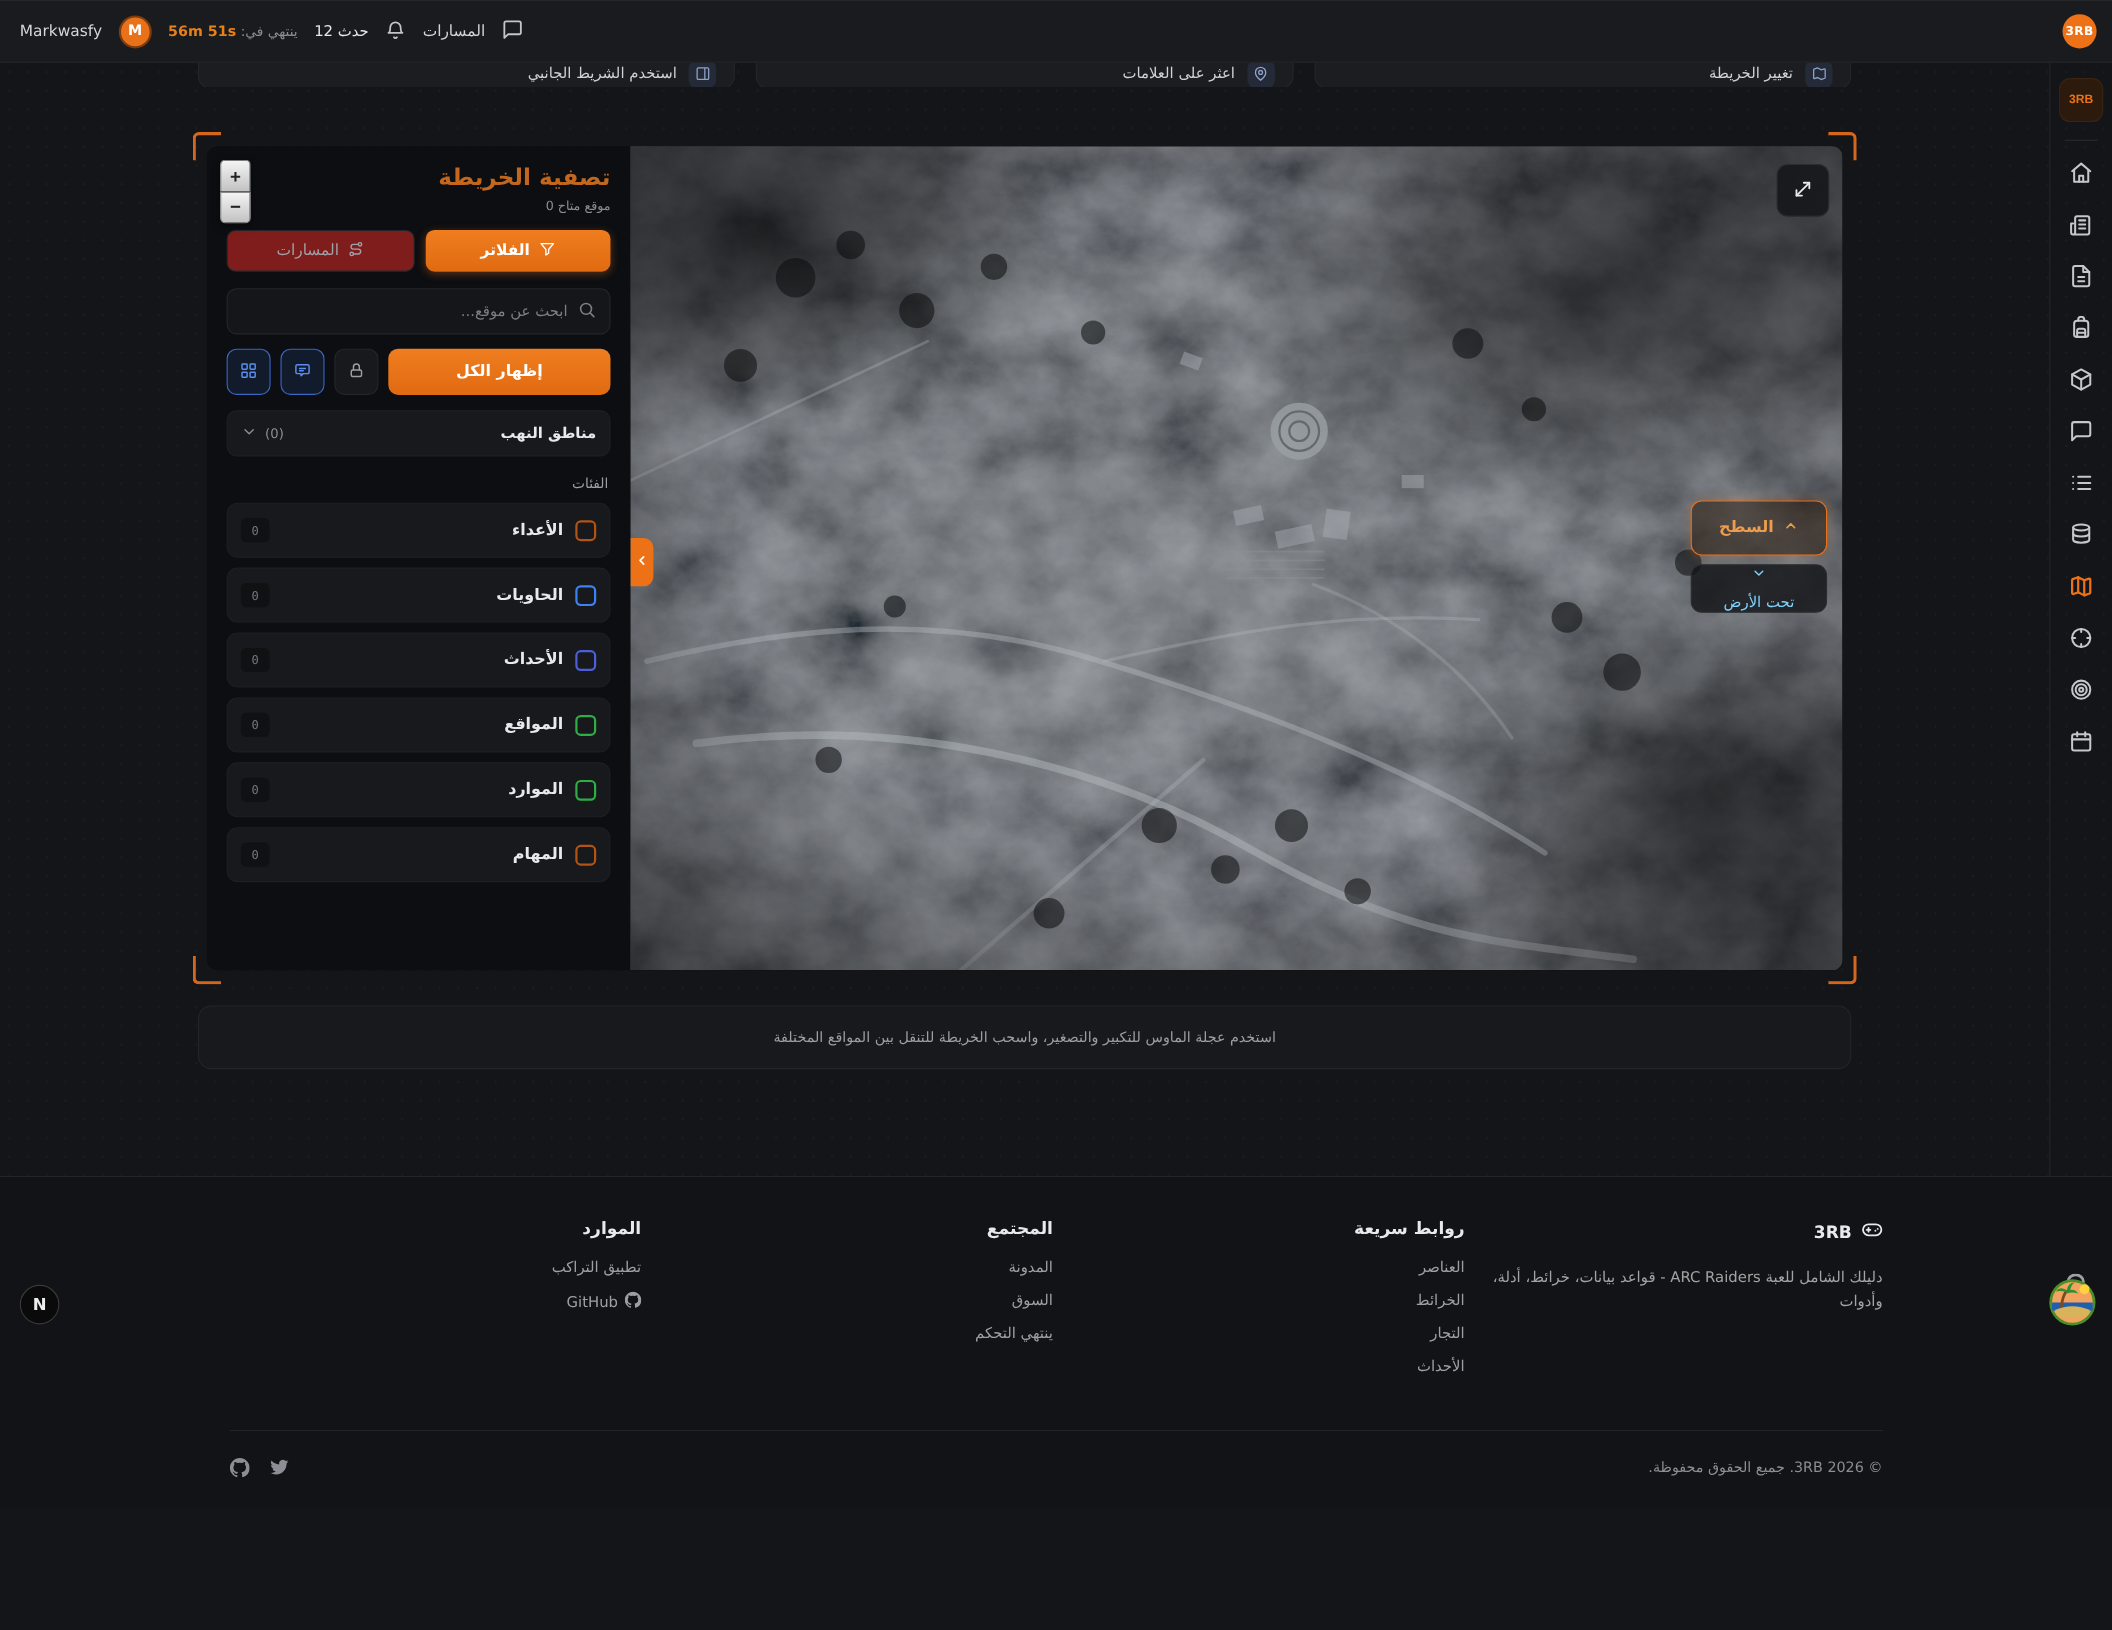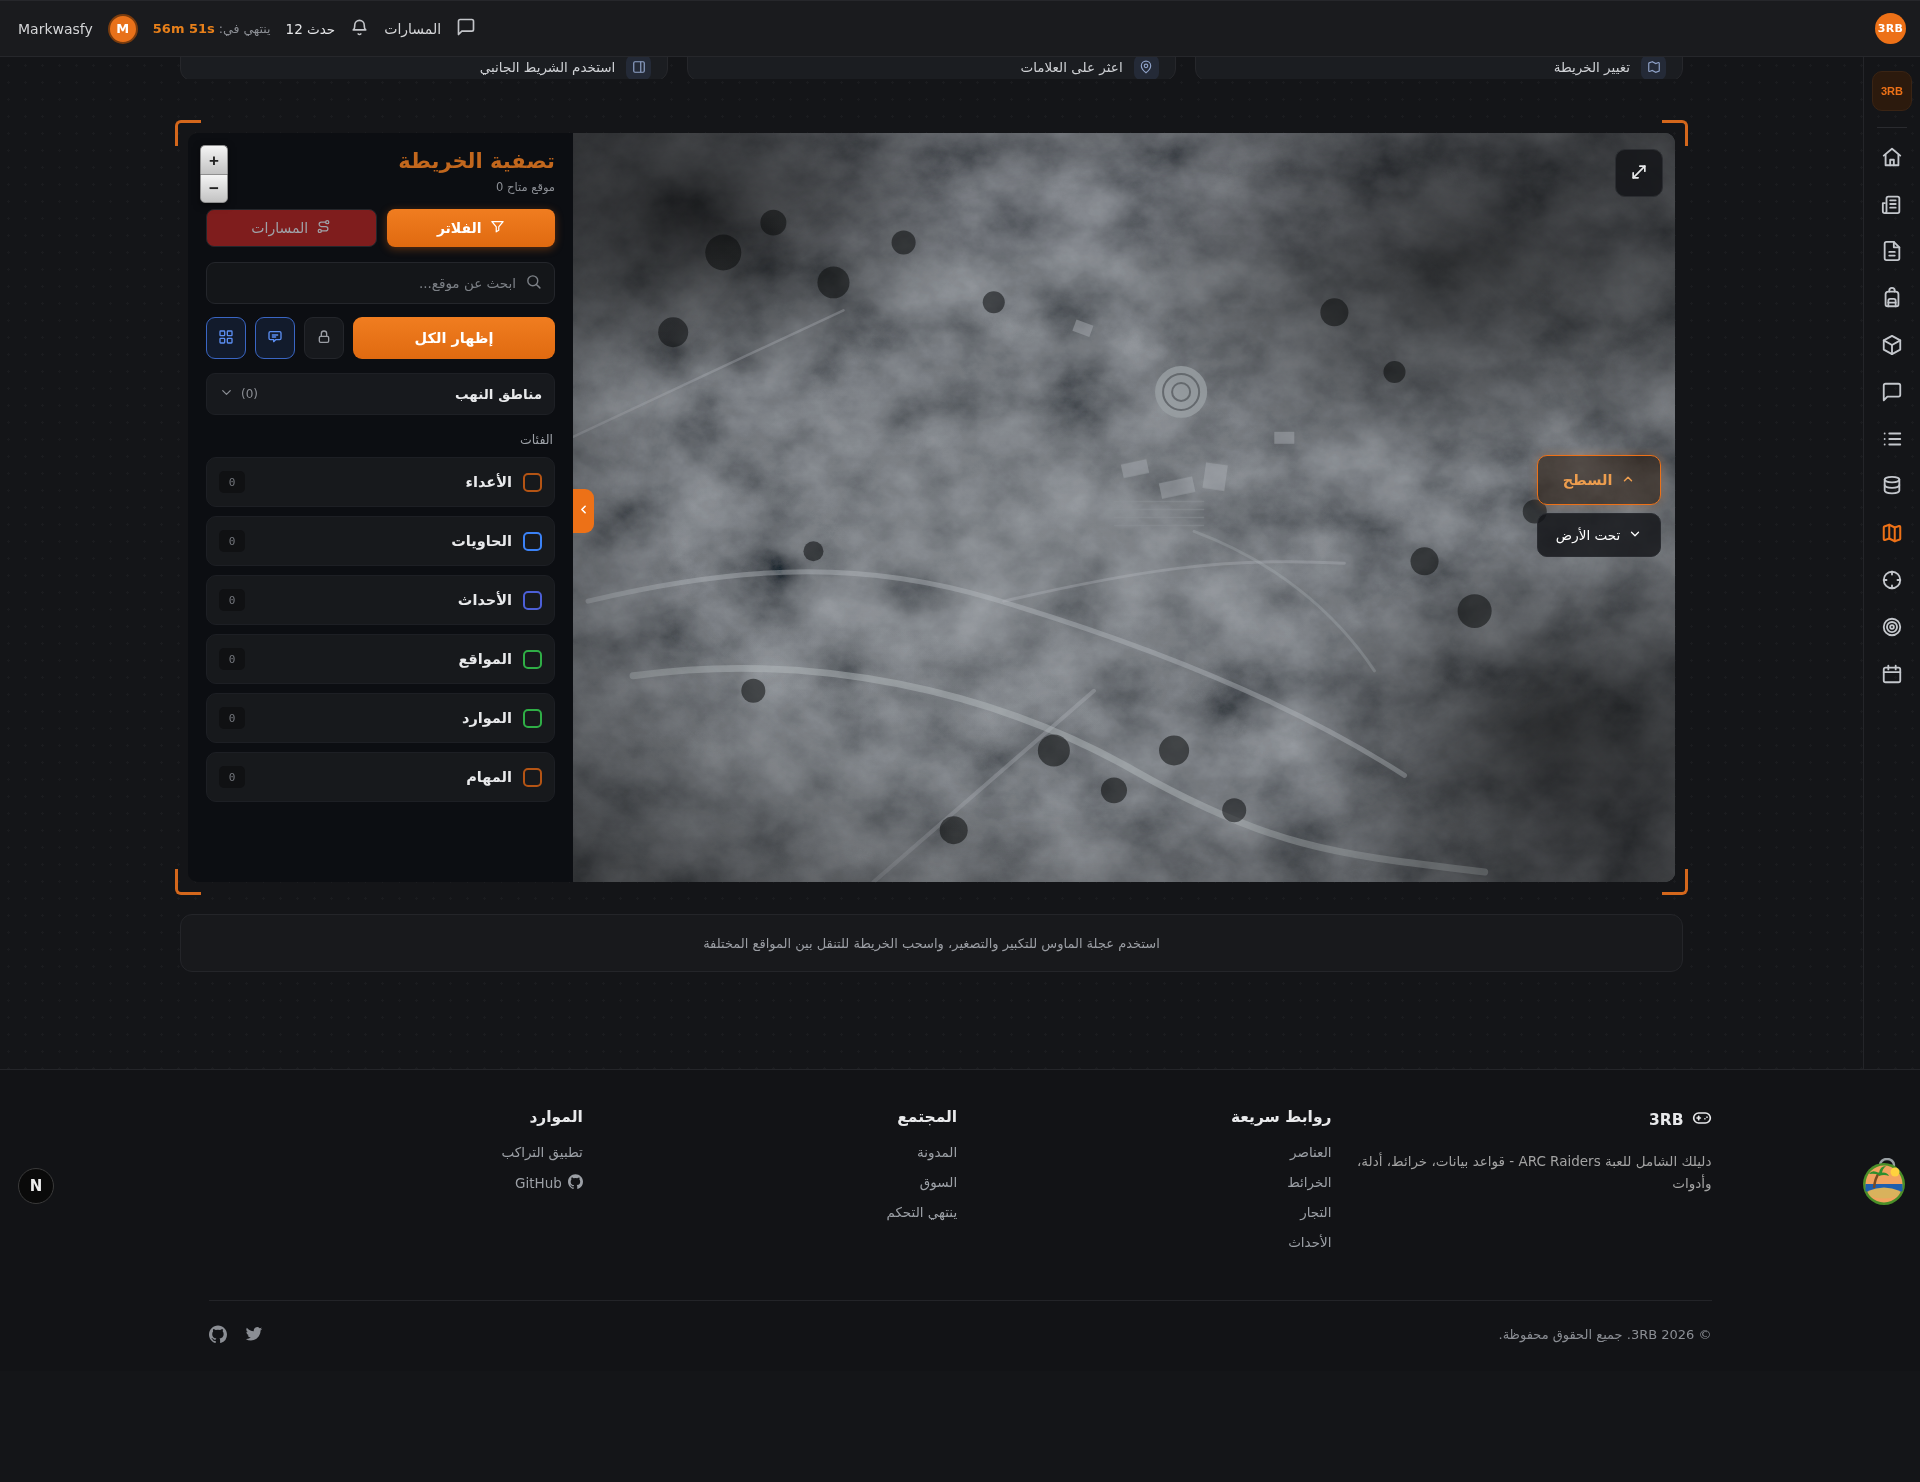--- a/index.html
+++ b/index.html
@@ -77,23 +77,23 @@
 
   .expand-btn { position:absolute; top:16px; right:12px; width:48px; height:48px; border-radius:10px;
                 background:rgba(20,22,25,.88); border:1px solid #2b2d31; color:#e8e9eb; cursor:pointer;
                 display:flex; align-items:center; justify-content:center; }
   .surface-btn { position:absolute; top:322px; right:14px; width:124px; height:50px; border-radius:10px;
                  border:1.5px solid #ed7117; background:rgba(42,26,12,.55); color:#ed9d4e;
                  font-weight:bold; font-size:14.5px; cursor:pointer; font-family:inherit;
                  display:flex; align-items:center; justify-content:center; gap:9px;
                  box-shadow:0 0 10px rgba(237,113,23,.25); }
   .underground-btn { position:absolute; top:380px; right:14px; width:124px; height:44px; border-radius:10px;
-                     border:1px solid #2a2c31; background:rgba(18,20,23,.82); color:#ffffff;
+                     border:1px solid #2a2c31; background:rgba(18,20,23,.82); color:#7dd3fc;
                      font-size:13.5px; cursor:pointer; font-family:inherit;
-                     display:flex; align-items:center; justify-content:center; gap:8px; }
+                     display:flex; align-items:center; justify-content:center; gap:8px;flex-direction:column; }
   .collapse-btn { position:absolute; top:356px; left:0; width:21px; height:44px;
                   background:#ed7117; border:none; border-radius:0 9px 9px 0; color:#fff;
                   cursor:pointer; display:flex; align-items:center; justify-content:center; }
 
   
   .filter-panel { width:385px; background:rgba(13,15,19,.96); position:relative; flex-shrink:0;
                   padding:16px 18px 14px; display:flex; flex-direction:column; }
   .zoom-ctl { position:absolute; top:12px; left:12px; width:28px; box-shadow:0 2px 6px rgba(0,0,0,.5); }
   .zoom-ctl button { width:28px; height:29px; border:1px solid #8f8f8f; cursor:pointer;
                      background:linear-gradient(180deg,#f4f4f4,#c2c2c2); color:#222;

